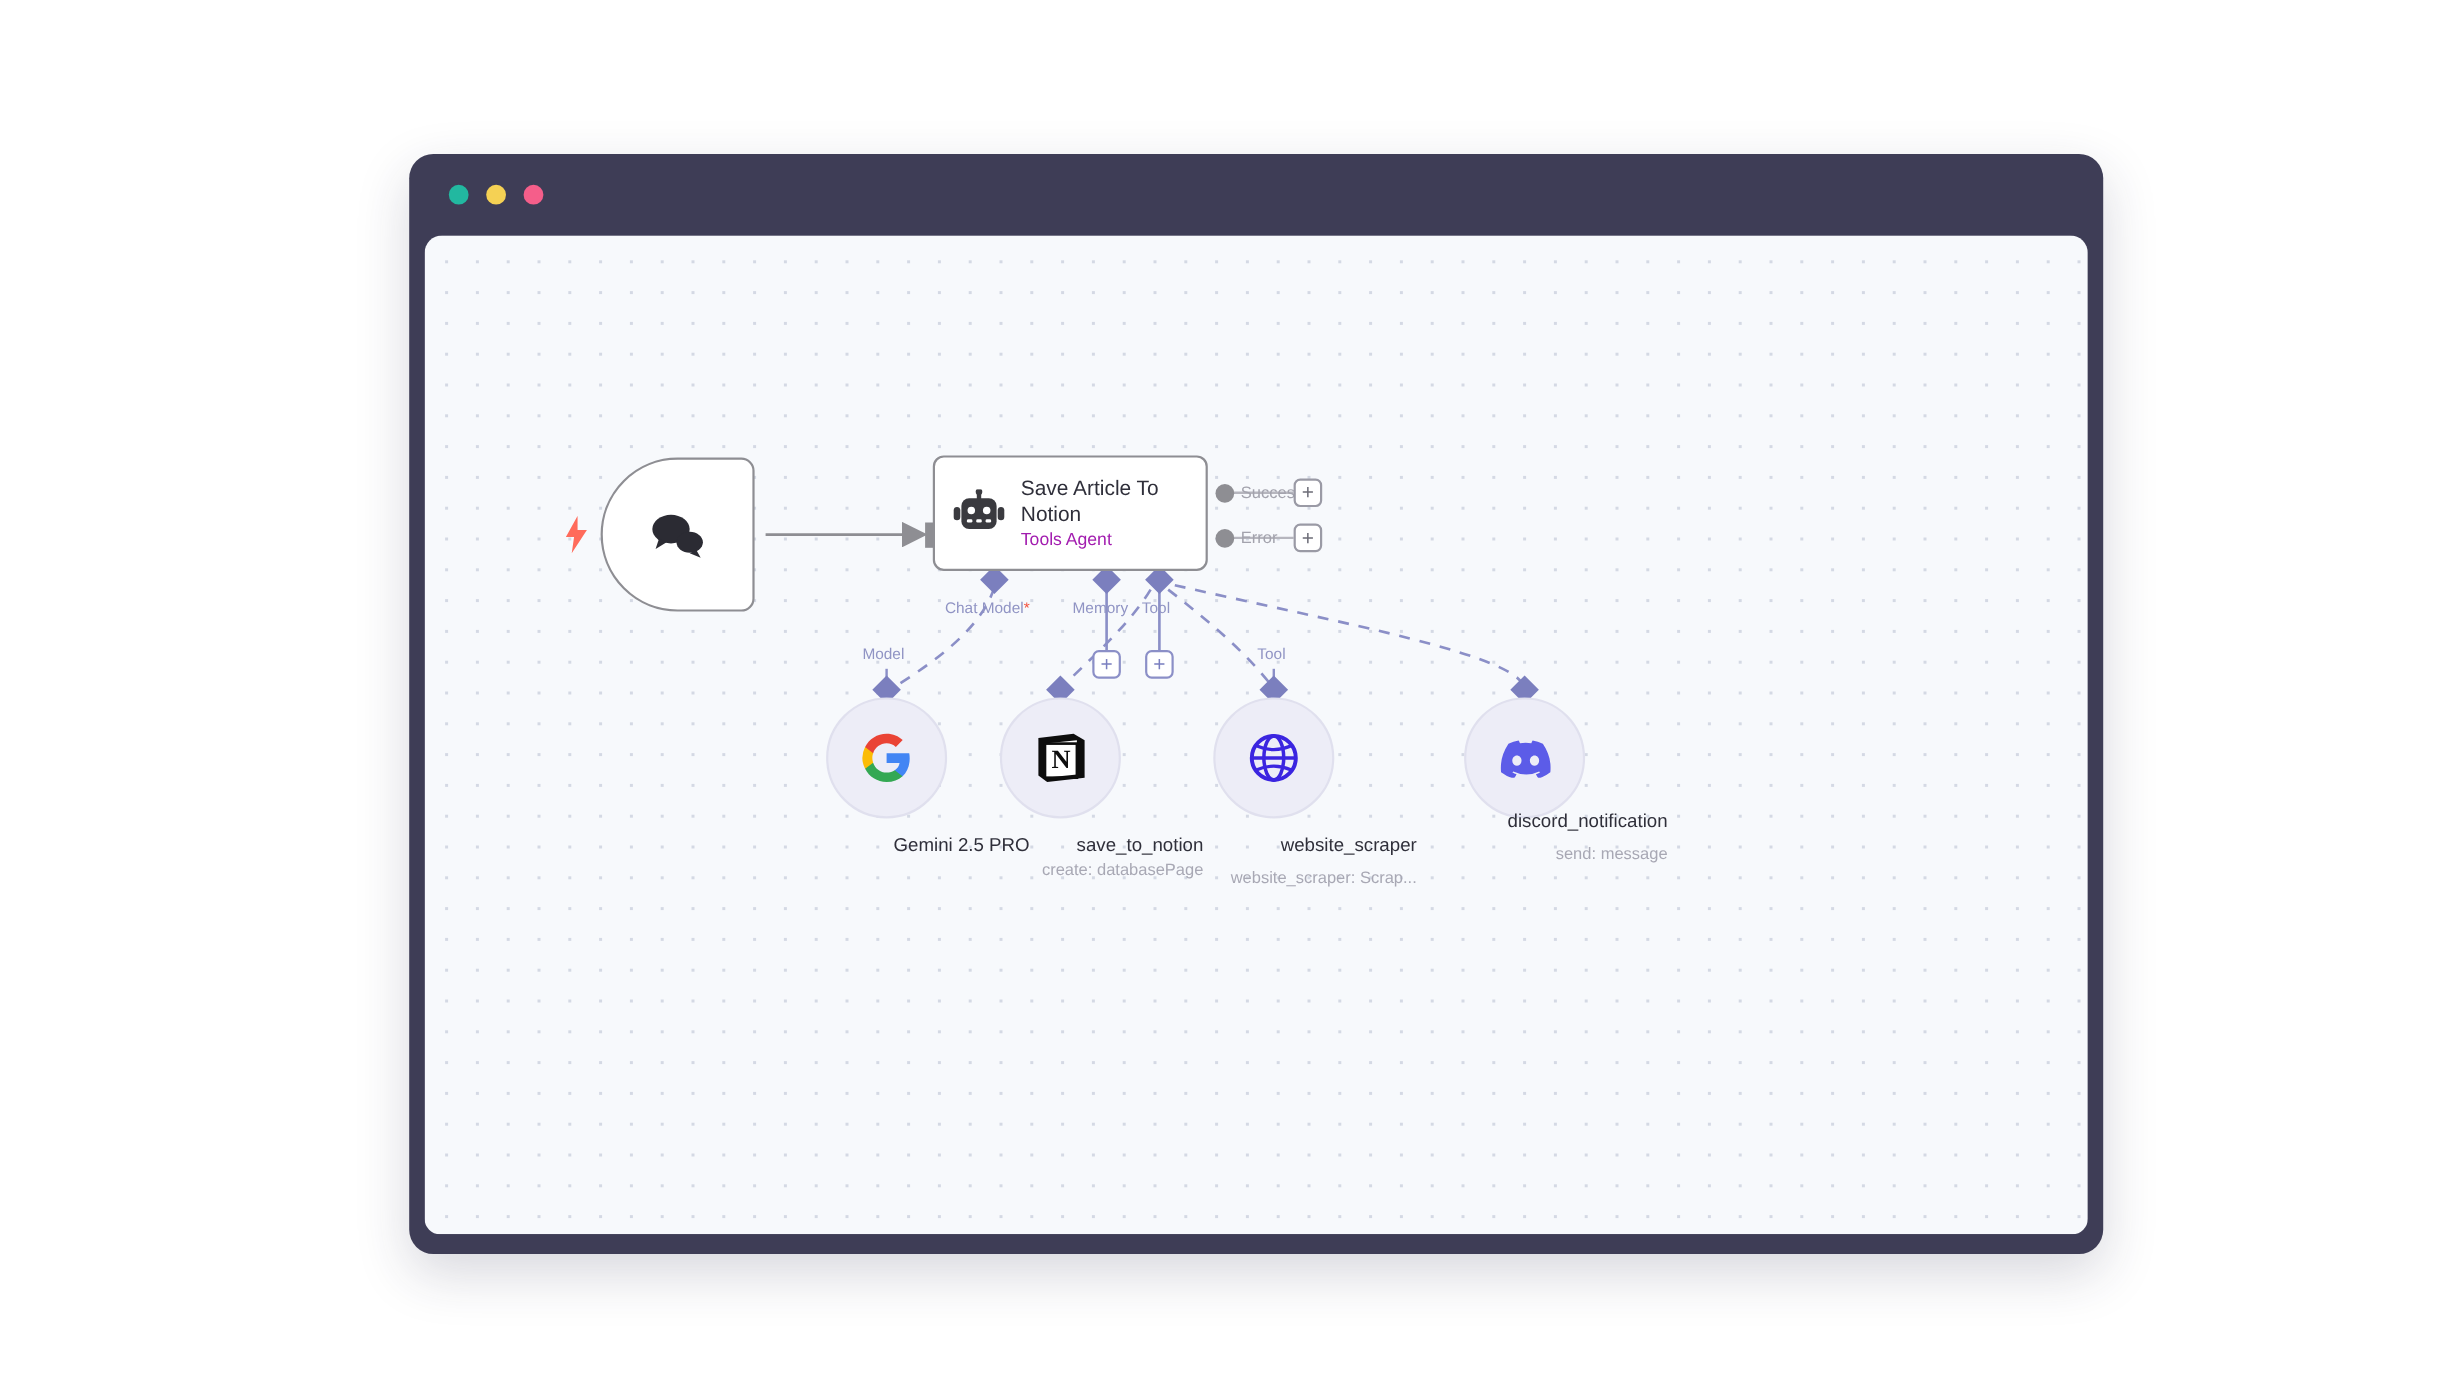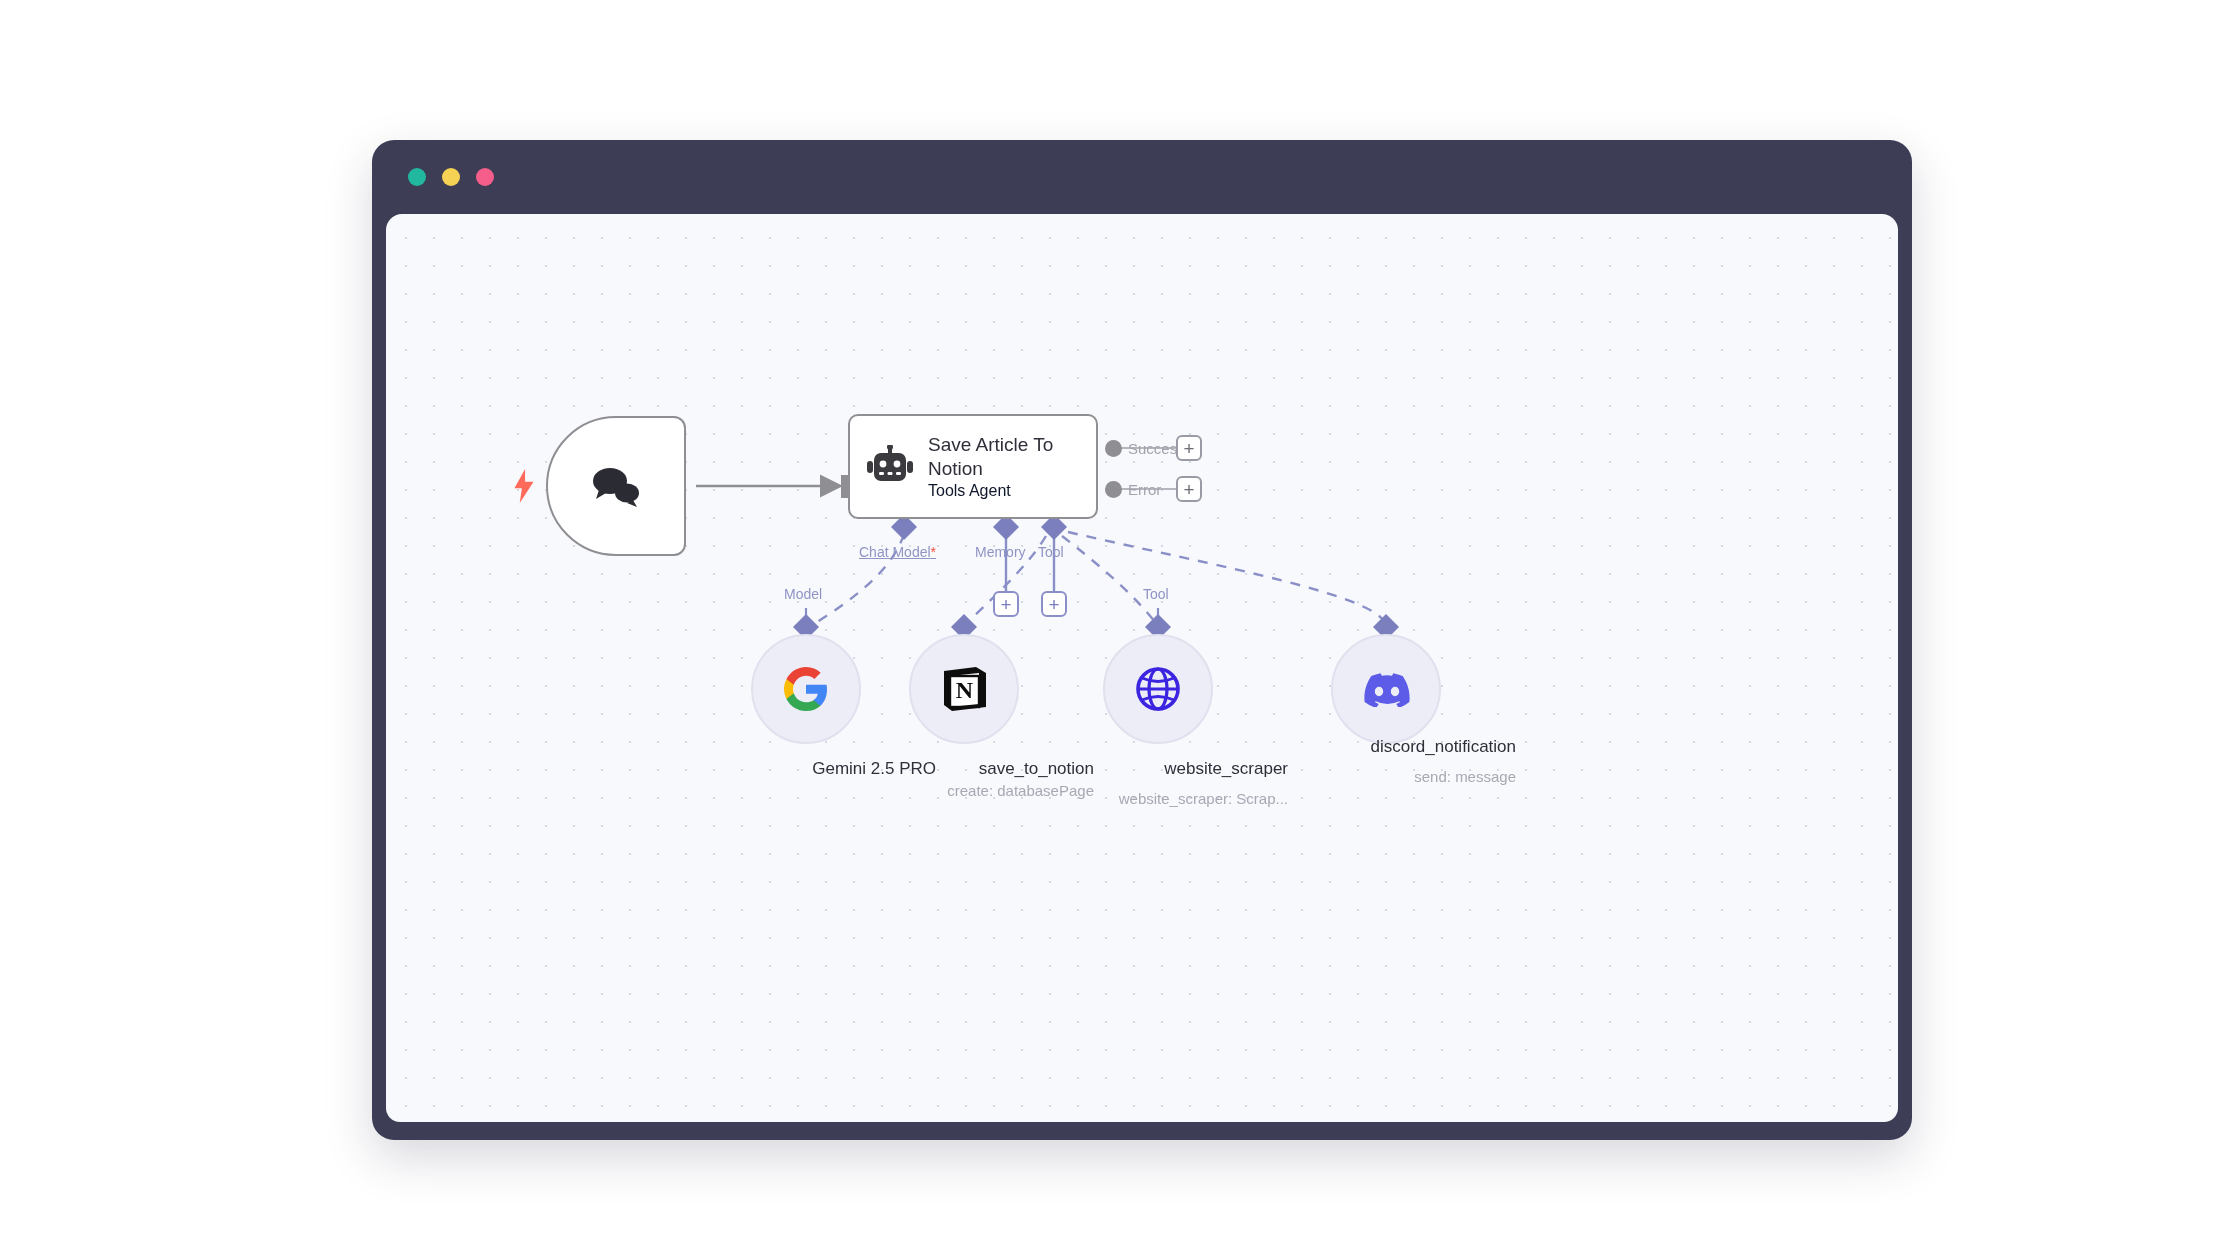--- a/index.html
+++ b/index.html
@@ -77,21 +77,21 @@
     border: 2.5px solid #8E8E93;
     border-radius: 10px;
     display: flex; align-items: center;
     padding-left: 16px; gap: 14px;
   }
   .agent-text { display: flex; flex-direction: column; gap: 2px; }
   .agent-title {
     font-size: 19px; color: #2F2F3A; font-weight: 400;
     line-height: 1.25; width: 140px;
   }
-  .agent-sub { font-size: 16px; color: #0f172a; }
+  .agent-sub { font-size: 16px; color: #a21caf; }
 
   .io-dot {
     position: absolute; width: 17px; height: 17px;
     border-radius: 50%; background: #8E8E93;
   }
   .out-label {
     position: absolute; font-size: 15px; color: #A3A3AD;
     white-space: nowrap;
   }
   .plus-btn {
@@ -232,21 +232,21 @@
 
       <span class="io-dot" style="left:719px; top:226px;"></span>
       <span class="io-dot" style="left:719px; top:267px;"></span>
 
       <span class="out-label" style="left:742px; top:226px;">Success</span>
       <span class="out-label" style="left:742px; top:267px;">Error</span>
 
       <span class="plus-btn" style="left:790px; top:221px;">+</span>
       <span class="plus-btn" style="left:790px; top:262px;">+</span>
 
-      <span class="conn-label" style="left:473px; top:330px;text-decoration:underline;">
+      <span class="conn-label" style="left:473px; top:330px;">
         <span>Chat Model</span><span class="req-star">*</span>
       </span>
       <span class="conn-label" style="left:589px; top:330px;">Memory</span>
       <span class="conn-label" style="left:652px; top:330px;">Tool</span>
 
       <span class="plus-btn purple" style="left:607px; top:377px;">+</span>
       <span class="plus-btn purple" style="left:655px; top:377px;">+</span>
 
       <span class="conn-label" style="left:398px; top:372px;">Model</span>
       <div class="sub-node" style="left:365px; top:420px;">

